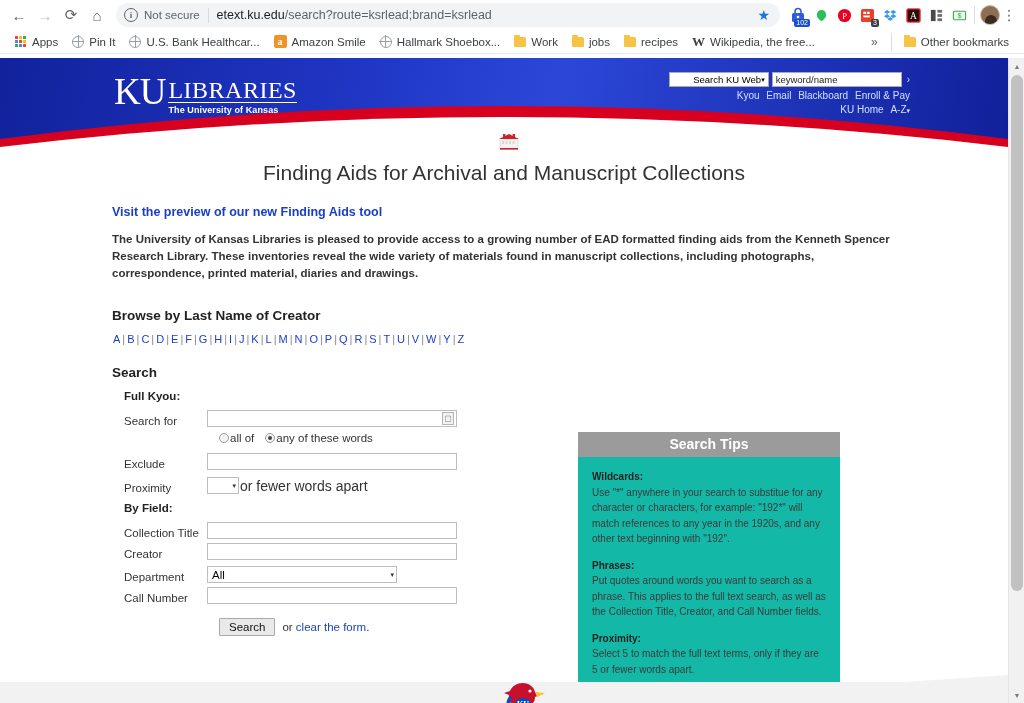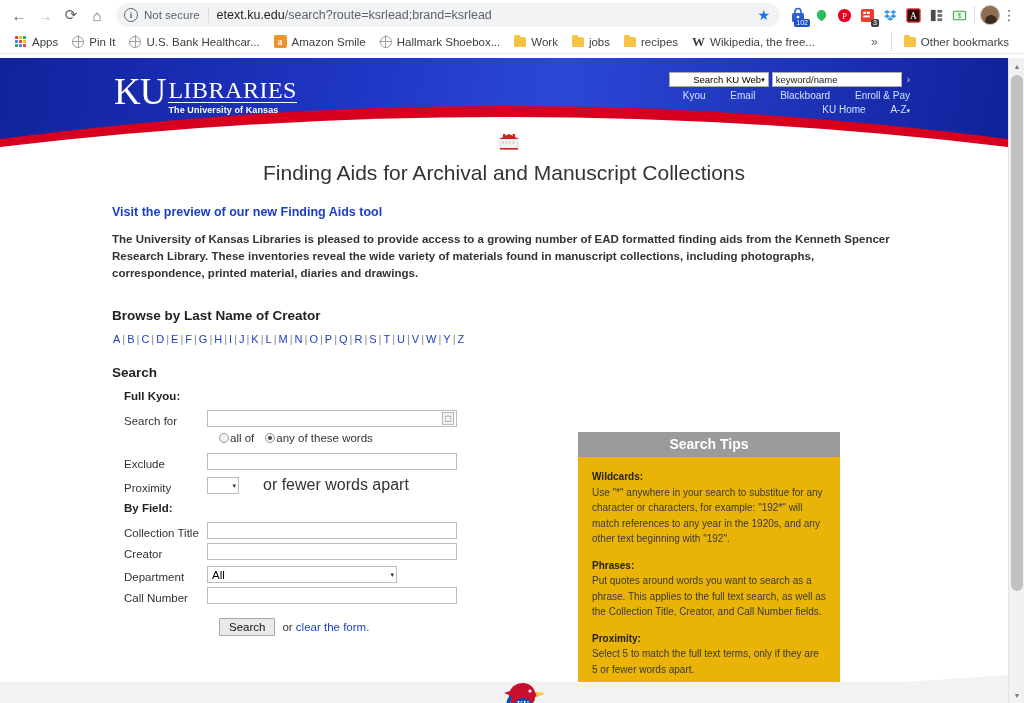--- a/index.html
+++ b/index.html
@@ -98,21 +98,21 @@
     display:flex; align-items:center; padding:0 3px; color:#000; font-family:"Liberation Sans", sans-serif;
   }
   #ku-scope-select .cap { flex:1; text-align:right; }
   #ku-scope-select .caret { font-size:7px; }
   #ku-keyword-input {
     width:130px; height:15px; font-size:9.5px; background:#fff; border:1px solid #aaa;
     display:flex; align-items:center; padding:0 3px; color:#222;
   }
   #ku-go-arrow { color:#cfd8ff; font-size:10px; padding-left:2px; }
   .ku-links { font-size:10px; color:#cfe0ff; margin-top:3px; }
-  .ku-links a { color:#cfe0ff; text-decoration:none; margin-left:22px; }
+  .ku-links a { color:#cfe0ff; text-decoration:none; margin-left:4px; }
   .ku-links .caret-sm { font-size:7px; }
 
   
   #page-title {
     text-align:center; font-size:21px; color:#333; padding-top:6px; font-weight:normal;
     font-family:"Liberation Sans", sans-serif;
   }
   #content-wrap { padding:0 0 0 112px; }
   #preview-link { display:block; margin-top:20px; font-size:12.5px; font-weight:bold; color:#1a3fc4; text-decoration:none; }
   #intro-para { margin-top:12px; font-size:11.5px; color:#333; line-height:17px; width:795px;font-weight:bold; }
@@ -138,31 +138,31 @@
   .radio { width:10px; height:10px; border-radius:50%; border:1px solid #999; background:#f4f4f4; flex:none; position:relative; }
   .radio.on::after { content:""; position:absolute; left:2px; top:2px; width:4px; height:4px; border-radius:50%; background:#444; }
   .radio-label { margin-right:10px; }
   .fselect {
     height:17px; border:1px solid #bdbdbd; background:#fff; display:flex; align-items:center;
     justify-content:space-between; padding:0 2px 0 4px; font-size:11.5px; color:#000;
   }
   #proximity-select { width:32px; }
   #department-select { width:190px; }
   .caret-dn { font-size:7px; color:#333; }
-  .inline-note { font-size:16px; color:#333; margin-left:24px; }
+  .inline-note { font-size:14px; color:#333; margin-left:1px; }
   #submit-row { display:flex; align-items:center; padding-left:107px; margin-top:14px; }
   #search-button {
     font-size:11.5px; font-family:"Liberation Sans", sans-serif; padding:2px 9px;
     background:#e9e9e9; border:1px solid #a9a9a9; color:#111; border-radius:1px;
   }
   #clear-note { font-size:11.5px; color:#333; margin-left:7px; }
   #clear-note a { color:#1a3fc4; text-decoration:none; }
 
   
-  #tips-panel { position:absolute; left:578px; top:374px; width:262px; background:#eab308; }
+  #tips-panel { position:absolute; left:578px; top:374px; width:262px; background:#14b8a6; }
   #tips-header {
     background:#9b9b9b; color:#fff; font-size:14px; font-weight:bold; text-align:center;
     padding:4px 0 5px;
   }
   #tips-body { padding:12px 14px 14px; font-size:10px; color:#3a3a3a; line-height:15.5px; }
   .tip-block { margin-bottom:11px; }
   .tip-block:last-child { margin-bottom:0; }
   .tip-title { font-weight:bold; color:#222; }
 
   

